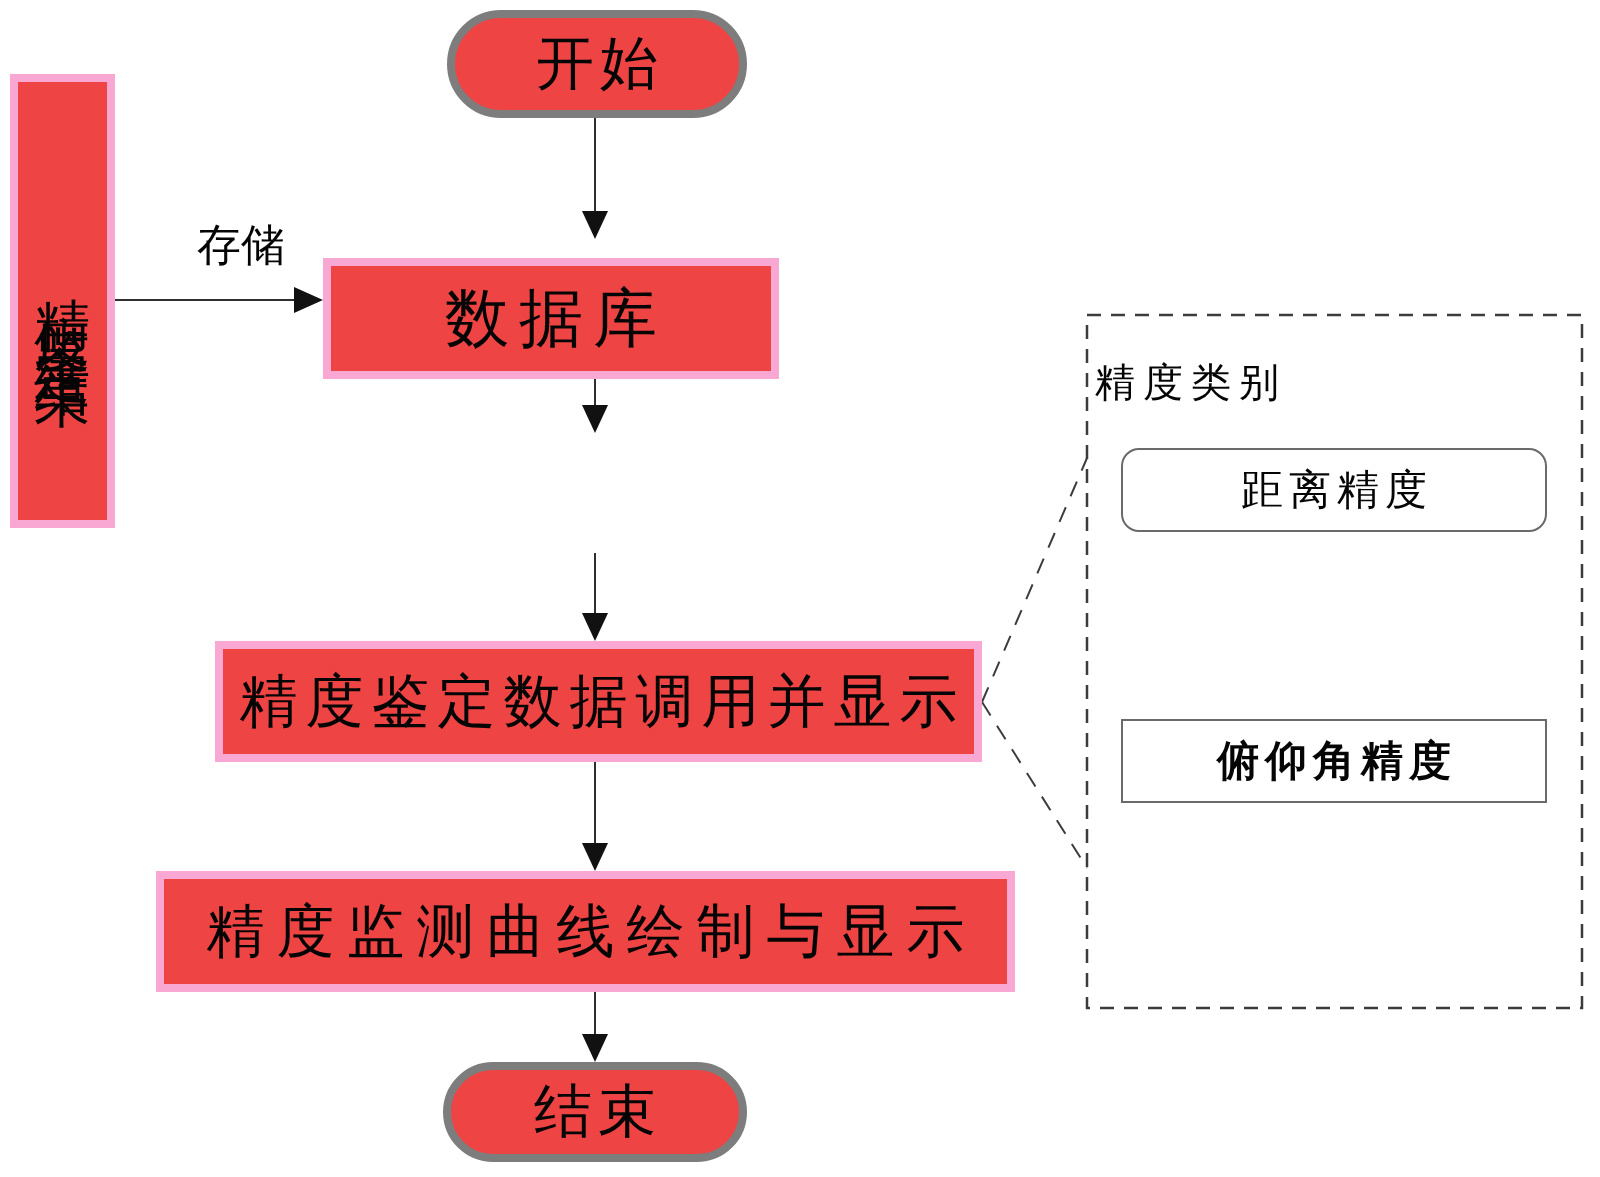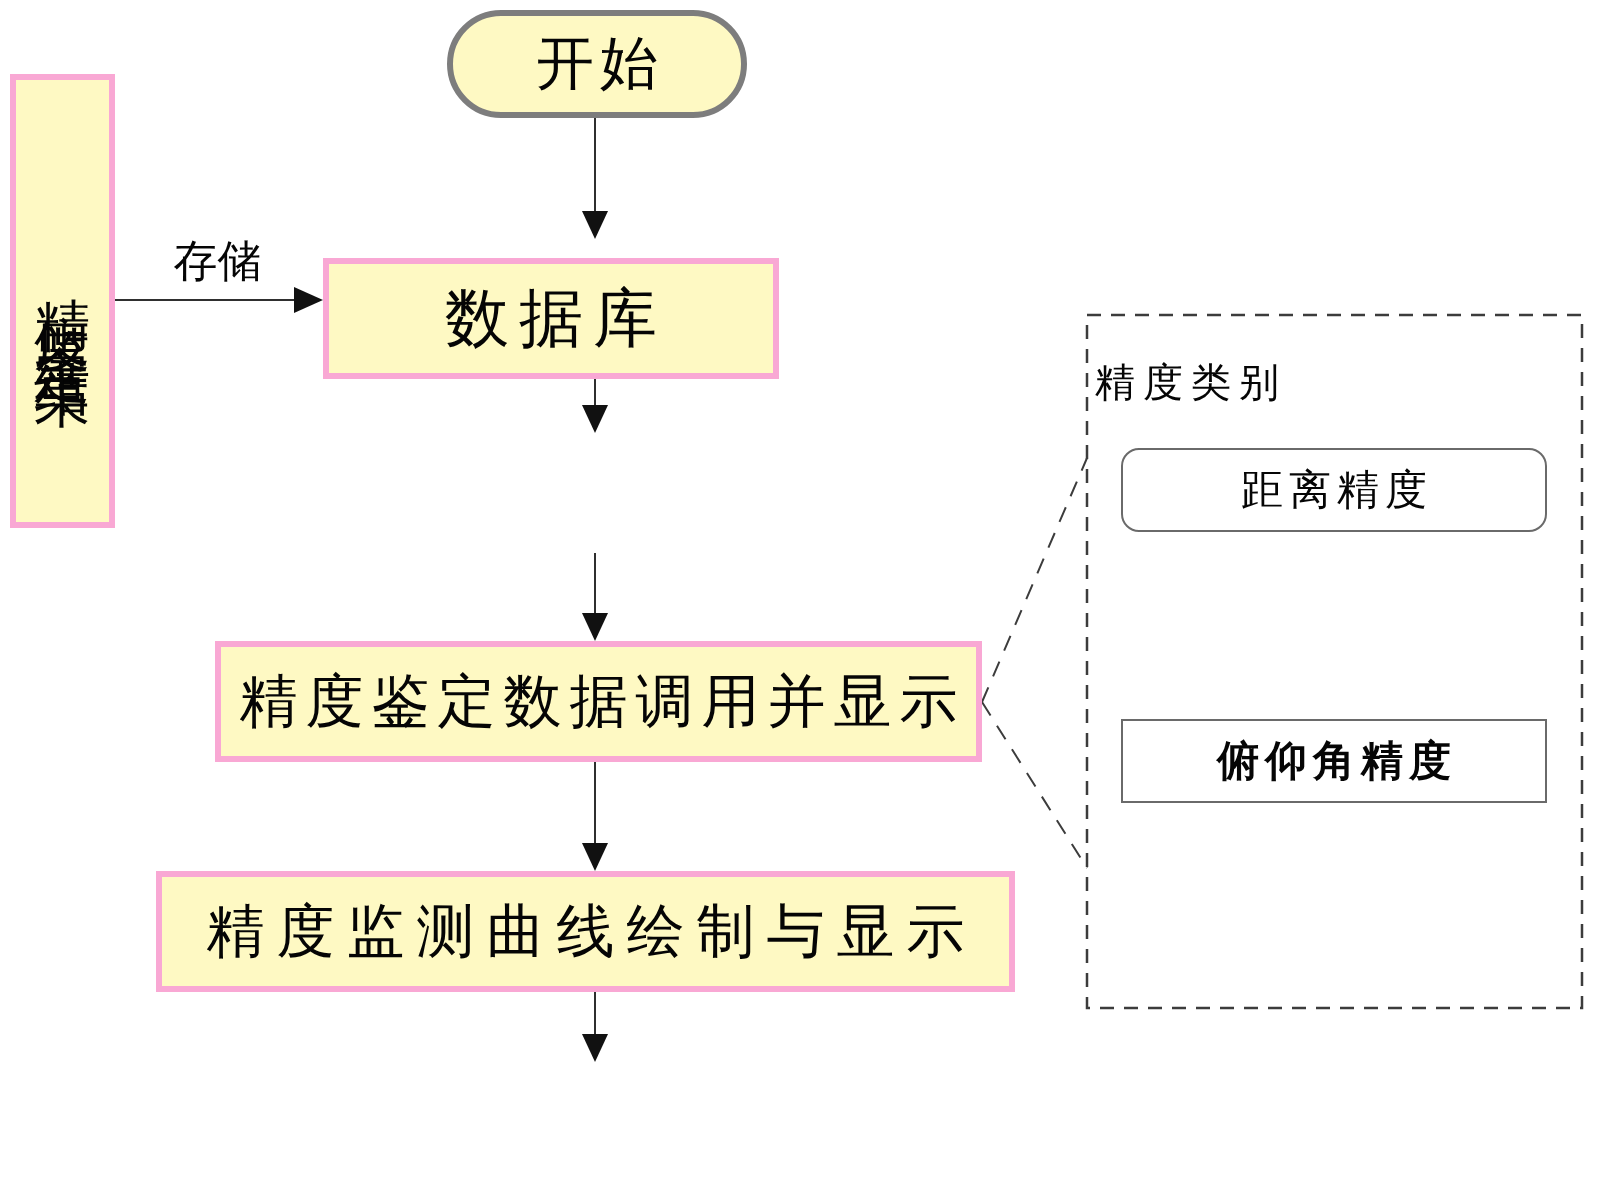--- a/index.html
+++ b/index.html
@@ -13,22 +13,22 @@
     color:#050505;
   }
   .lines-svg{
     position:absolute;
     left:0;top:0;width:1600px;height:1177px;
     pointer-events:none;
   }
   .box{
     position:absolute;
     box-sizing:border-box;
-    background:#fef9c3;
-    border:6px solid #f9a8d4;
+    background:#ef4444;
+    border:8px solid #f9a8d4;
     display:flex;
     align-items:center;
     justify-content:center;
     text-align:center;
   }
   .stadium{
     border-radius:54px;
     border-color:#7d7d7d;
   }
   .node-label{
@@ -46,23 +46,23 @@
   }
   .side-label{
     writing-mode:vertical-rl;
     text-orientation:upright;
     font-size:56px;
     letter-spacing:16px;
     white-space:nowrap;
   }
   .store-label{
     position:absolute;
-    left:150px;top:232px;width:135px;
+    left:150px;top:216px;width:135px;
     font-size:44px;
-    text-align:center;
+    text-align:right;
     white-space:nowrap;
   }
   .panel{
     position:absolute;
     left:1087px;top:315px;width:495px;height:693px;
     box-sizing:border-box;
   }
   .panel-title{
     position:absolute;
     left:0;top:40px;width:100%;
@@ -159,20 +159,23 @@
 
 
   <div class="box" style="left:215px;top:641px;width:767px;height:121px;">
     <span class="wide-label">精度鉴定数据调用并显示</span>
   </div>
 
   <div class="box" style="left:156px;top:871px;width:859px;height:121px;">
     <span class="curve-label">精度监测曲线绘制与显示</span>
   </div>
 
+  <div class="box stadium" style="left:443px;top:1062px;width:304px;height:100px;border-radius:50px;">
+    <span class="node-label">结束</span>
+  </div>
 
   <div class="panel">
     <div class="panel-title">精度类别</div>
 
     <div class="panel-item pi-0">
       <span class="item-label">距离精度</span>
     </div>
     <div class="panel-item pi-2">
       <span class="item-label">俯仰角精度</span>
     </div>

